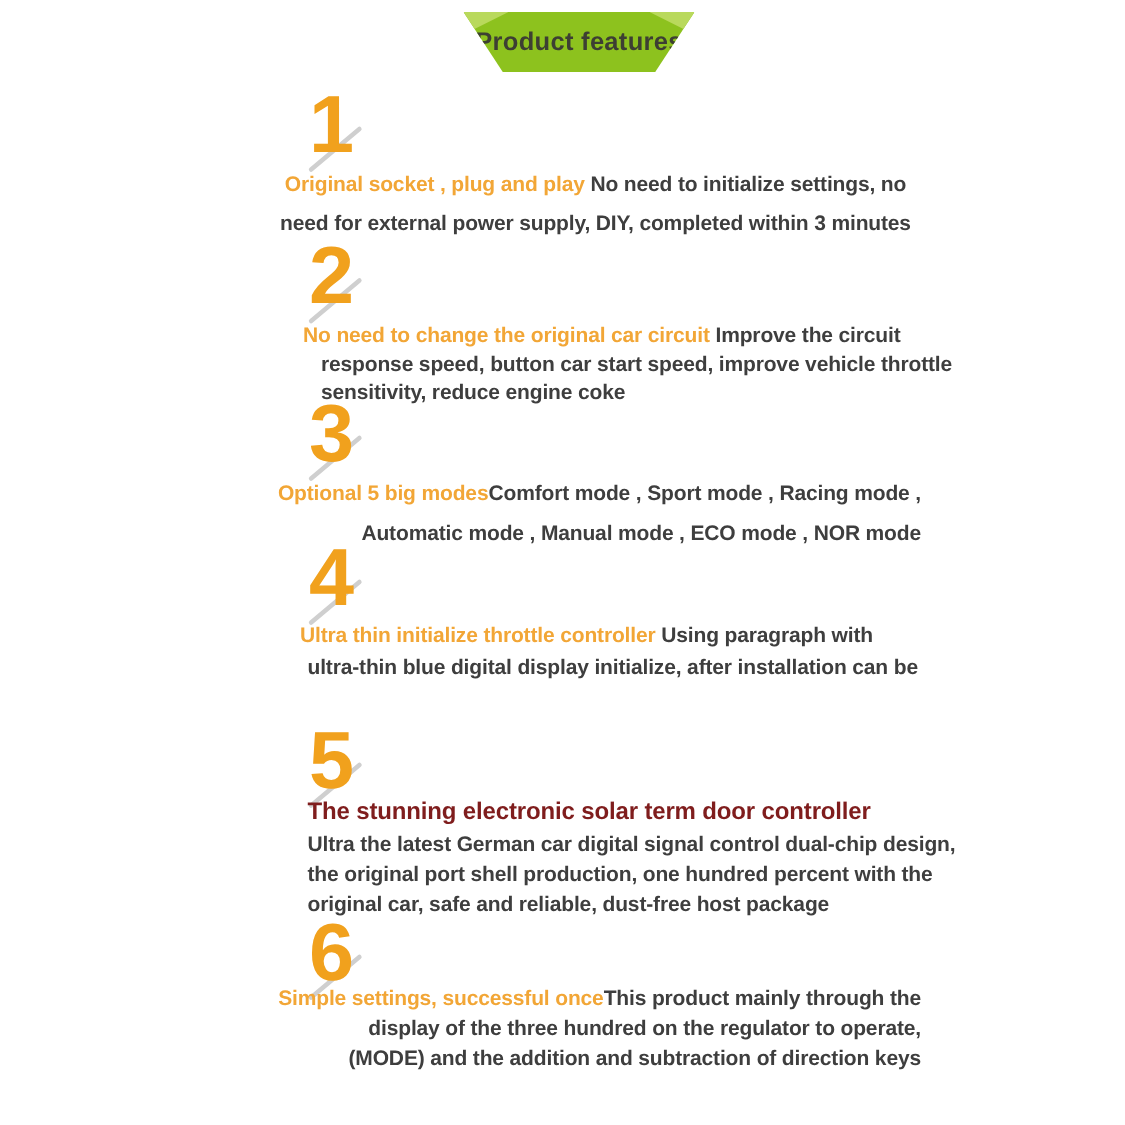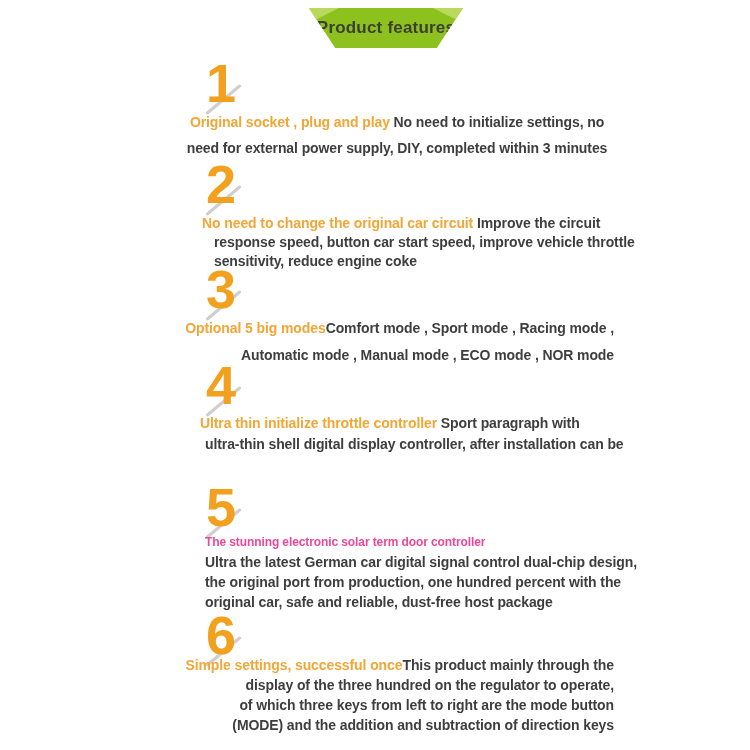--- a/index.html
+++ b/index.html
@@ -72,22 +72,22 @@
     font-size: 14px;
     font-weight: 600;
     color: #3e3e3e;
     letter-spacing: -0.1px;
   }
   .feature-text .line { white-space: nowrap; }
   .heading { color: #f2a636; }
   .heading-block {
     display: block;
     font-weight: 700;
-    font-size: 12px;
-    color: #ec4899;
+    font-size: 16px;
+    color: #7f1d1d;
     white-space: nowrap;
   }
   .t1 { top: 109px; line-height: 26px; text-align: center; }
   .t2 { top: 214px; line-height: 19px; text-align: left; padding-left: 22px; }
   .t2 .cont { padding-left: 12px; }
   .t3 { top: 315px; line-height: 27px; text-align: right; }
   .t4 { top: 413px; line-height: 21px; text-align: left; padding-left: 20px; }
   .t4 .cont { padding-left: 5px; }
   .t5 { top: 532px; line-height: 20px; text-align: left; padding-left: 25px; }
   .t6 { top: 655px; line-height: 20px; text-align: right; }
@@ -138,31 +138,30 @@
     <div class="line cont">response speed, button car start speed, improve vehicle throttle</div>
     <div class="line cont">sensitivity, reduce engine coke</div>
   </div>
 
   <div class="feature-text t3">
     <div class="line"><span class="heading">Optional 5 big modes</span><span>Comfort mode , Sport mode , Racing mode ,</span></div>
     <div class="line">Automatic mode , Manual mode , ECO mode , NOR mode</div>
   </div>
 
   <div class="feature-text t4">
-    <div class="line"><span class="heading">Ultra thin initialize throttle controller </span><span>Sport paragraph with</span></div>
-    <div class="line cont">ultra-thin shell digital display controller, after installation can be</div>
+    <div class="line"><span class="heading">Ultra thin initialize throttle controller </span><span>Using paragraph with</span></div>
+    <div class="line cont">ultra-thin blue digital display initialize, after installation can be</div>
   </div>
 
   <div class="feature-text t5">
     <span class="heading-block">The stunning electronic solar term door controller</span>
     <div class="line">Ultra the latest German car digital signal control dual-chip design,</div>
-    <div class="line">the original port from production, one hundred percent with the</div>
+    <div class="line">the original port shell production, one hundred percent with the</div>
     <div class="line">original car, safe and reliable, dust-free host package</div>
   </div>
 
   <div class="feature-text t6">
     <div class="line"><span class="heading">Simple settings, successful once</span><span>This product mainly through the</span></div>
     <div class="line">display of the three hundred on the regulator to operate,</div>
-    <div class="line">of which three keys from left to right are the mode button</div>
     <div class="line">(MODE) and the addition and subtraction of direction keys</div>
   </div>
 
 </div>
 
 </body></html>

